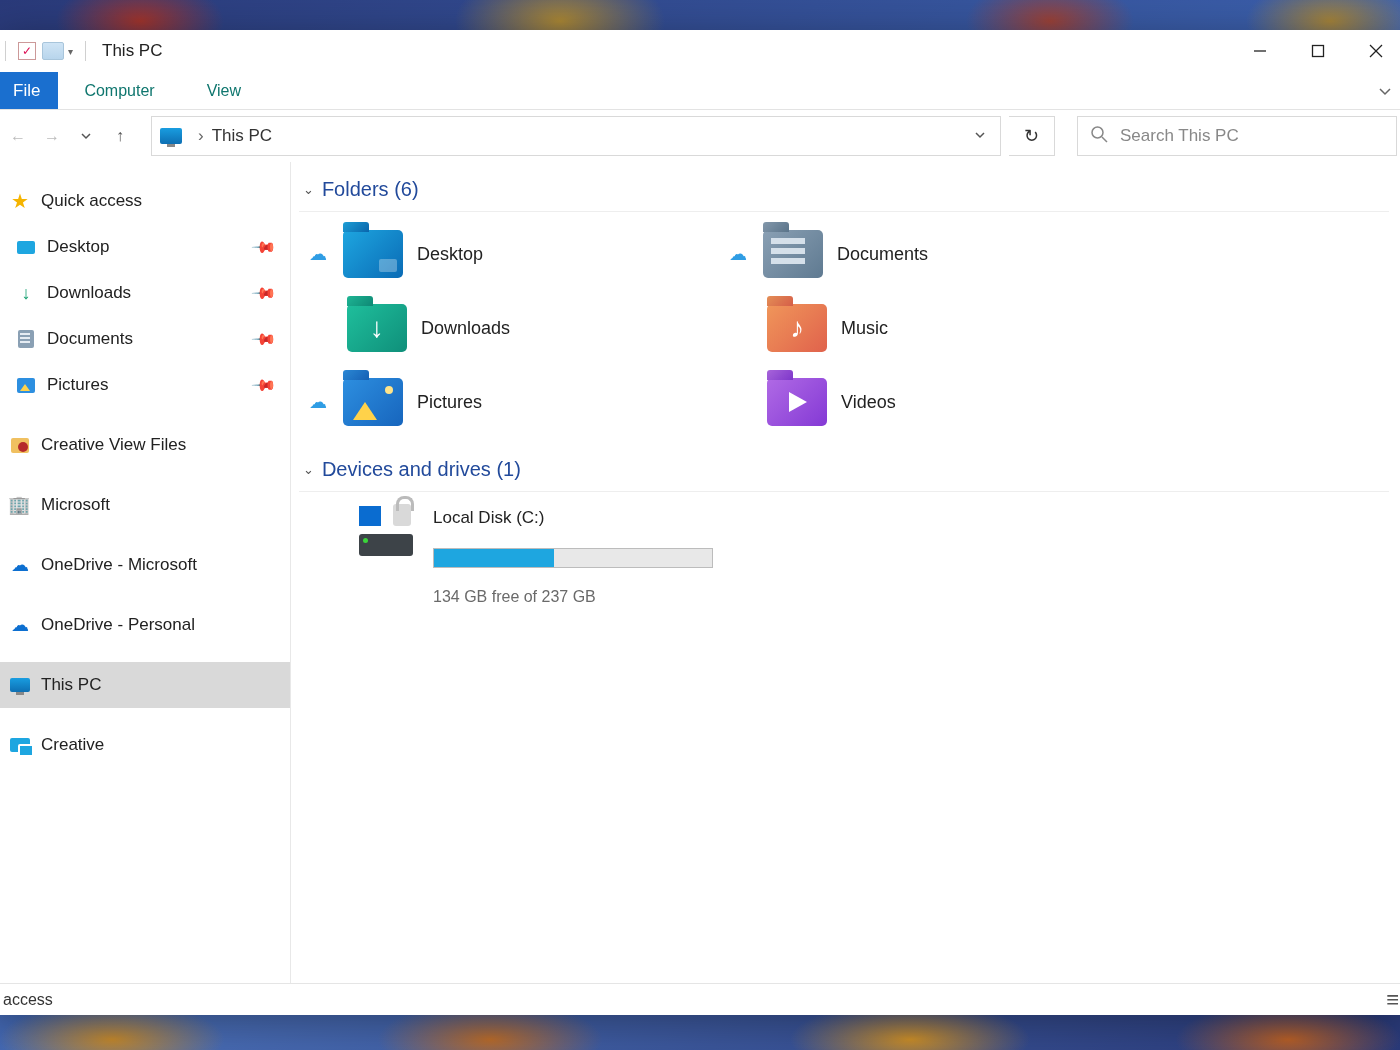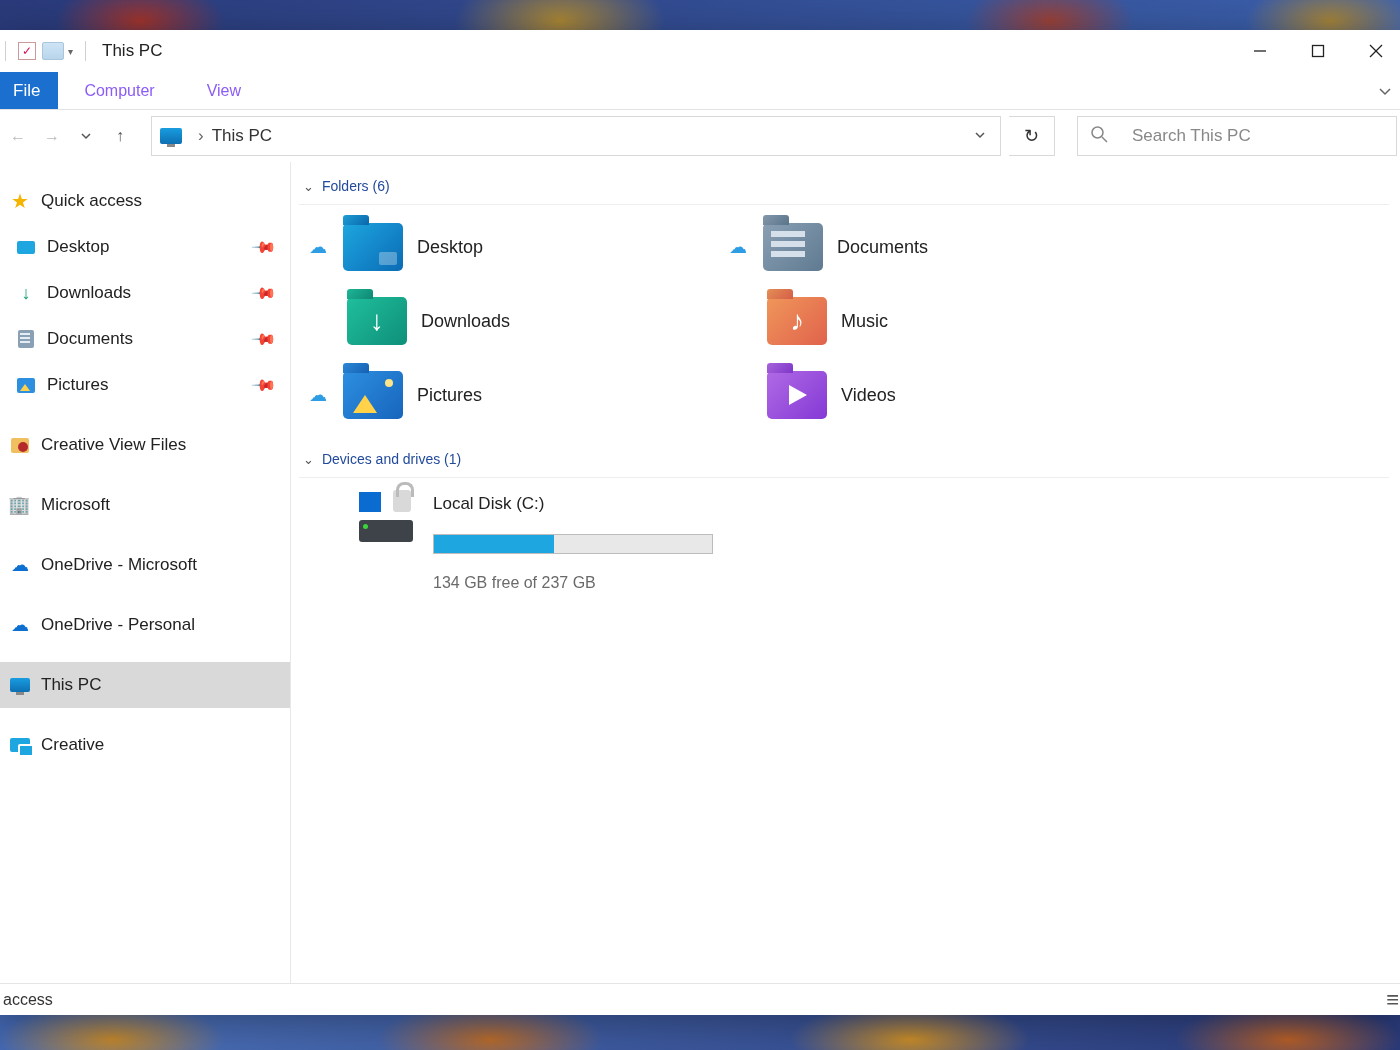--- a/index.html
+++ b/index.html
@@ -21,44 +21,44 @@
 .tb-sep { width:1px; height:20px; background:#d0d0d0; margin:0 6px; }
 .tb-tick { width:18px; height:18px; border:1px solid #c99; display:flex; align-items:center; justify-content:center; color:#d15; font-size:12px; }
 .tb-folder { width:22px; height:18px; background:linear-gradient(#cfe4f5,#b8d5ec); border:1px solid #a8c5db; border-radius:2px; position:relative; }
 .tb-caret { color:#666; font-size:10px; margin-left:-2px;}
 .title-text { font-size:17px; color:#222; margin-left:4px; }
 .winctrl { margin-left:auto; display:flex; }
 .winbtn { width:58px; height:42px; display:flex; align-items:center; justify-content:center; color:#222; }
 .winbtn svg { width:14px; height:14px; }
 .ribbon { height:38px; display:flex; align-items:stretch; border-bottom:1px solid #e3e3e3; }
 .rb-file { background:#1a6fcf; color:#fff; padding:0 18px; display:flex; align-items:center; font-size:17px; }
-.rb-tab { padding:0 26px; display:flex; align-items:center; font-size:16px; color:#8b5cf6; }
+.rb-tab { padding:0 26px; display:flex; align-items:center; font-size:16px; color:#0f766e; }
 .rb-chev { margin-left:auto; width:40px; display:flex; align-items:center; justify-content:center; color:#666; }
 .navrow { height:52px; display:flex; align-items:center; padding:6px 8px 6px 0; gap:8px; }
 .navbtns { display:flex; align-items:center; gap:4px; padding:0 8px; }
 .navbtn { width:30px; height:36px; display:flex; align-items:center; justify-content:center; color:#555; }
 .navbtn.dis { color:#bbb; }
 .addr { flex:1; height:40px; border:1px solid #d9d9d9; display:flex; align-items:center; padding:0 8px; font-size:17px; color:#333; }
 .addr .mon { width:22px; height:16px; background:linear-gradient(#199de0,#0d6fb3); border-radius:2px; margin-right:8px; position:relative; }
 .addr .mon::after { content:""; position:absolute; left:7px; top:16px; width:8px; height:3px; background:#888; }
 .addr .sep { padding:0 8px; color:#666; }
 .addr .dd { margin-left:auto; color:#666; padding:0 6px; }
 .refresh { width:46px; height:40px; border:1px solid #d9d9d9; border-left:none; display:flex; align-items:center; justify-content:center; color:#333; font-size:18px; }
-.search { width:320px; height:40px; border:1px solid #d9d9d9; margin-left:14px; display:flex; align-items:center; padding:18px 12px; color:#888; font-size:17px; gap:24px; }
+.search { width:320px; height:40px; border:1px solid #d9d9d9; margin-left:14px; display:flex; align-items:center; padding:18px 12px; color:#888; font-size:17px; gap:12px; }
 .body { flex:1; display:flex; overflow:hidden; }
 .nav { width:296px; border-right:1px solid #e8e8e8; padding-top:16px; overflow:auto; }
 .nav-item { height:46px; display:flex; align-items:center; padding-left:14px; font-size:17px; color:#222; gap:10px; position:relative; }
 .nav-item.sel { background:#d9d9d9; }
 .nav-item.sub { padding-left:20px; }
 .nav-item .pin { position:absolute; right:16px; color:#999; transform:rotate(45deg); font-size:16px; }
 .icon { width:22px; height:22px; display:flex; align-items:center; justify-content:center; flex:none; }
 .content { flex:1; overflow:auto; padding:10px 0 0 8px; }
 .section-hdr { display:flex; align-items:center; gap:8px; padding:6px 8px 10px 4px; border-bottom:1px solid #eee; margin-right:16px; }
 .section-hdr .chev { color:#555; font-size:13px; }
-.section-hdr .lbl { color:#224a9b; font-size:14px; }
+.section-hdr .lbl { color:#224a9b; font-size:20px; }
 .folders-grid { display:grid; grid-template-columns:420px 420px; gap:26px 0; padding:18px 0 26px 10px; }
 .folder-tile { display:flex; align-items:center; gap:14px; font-size:18px; color:#222; }
 .cloud { width:24px; color:#2f9de4; margin-right:-4px; display:flex; align-items:center; }
 .nocloud { width:24px; }
 .fbody { width:60px; height:48px; border-radius:5px; position:relative; }
 .fbody::before { content:""; position:absolute; left:0; top:-8px; width:26px; height:10px; border-radius:3px 3px 0 0; background:inherit; filter:brightness(.95); }
 .fi-desktop { background:linear-gradient(135deg,#1ea6e0,#0a6bb5); }
 .fi-desktop::after { content:""; position:absolute; right:6px; bottom:6px; width:18px; height:13px; background:rgba(255,255,255,.3); border-radius:2px; }
 .fi-documents { background:linear-gradient(135deg,#8aa0b4,#5f7a91); }
 .fi-documents::after { content:""; position:absolute; left:8px; top:8px; width:34px; height:6px; background:#d5e0ea; box-shadow:0 10px 0 #d5e0ea, 0 20px 0 #d5e0ea; }

